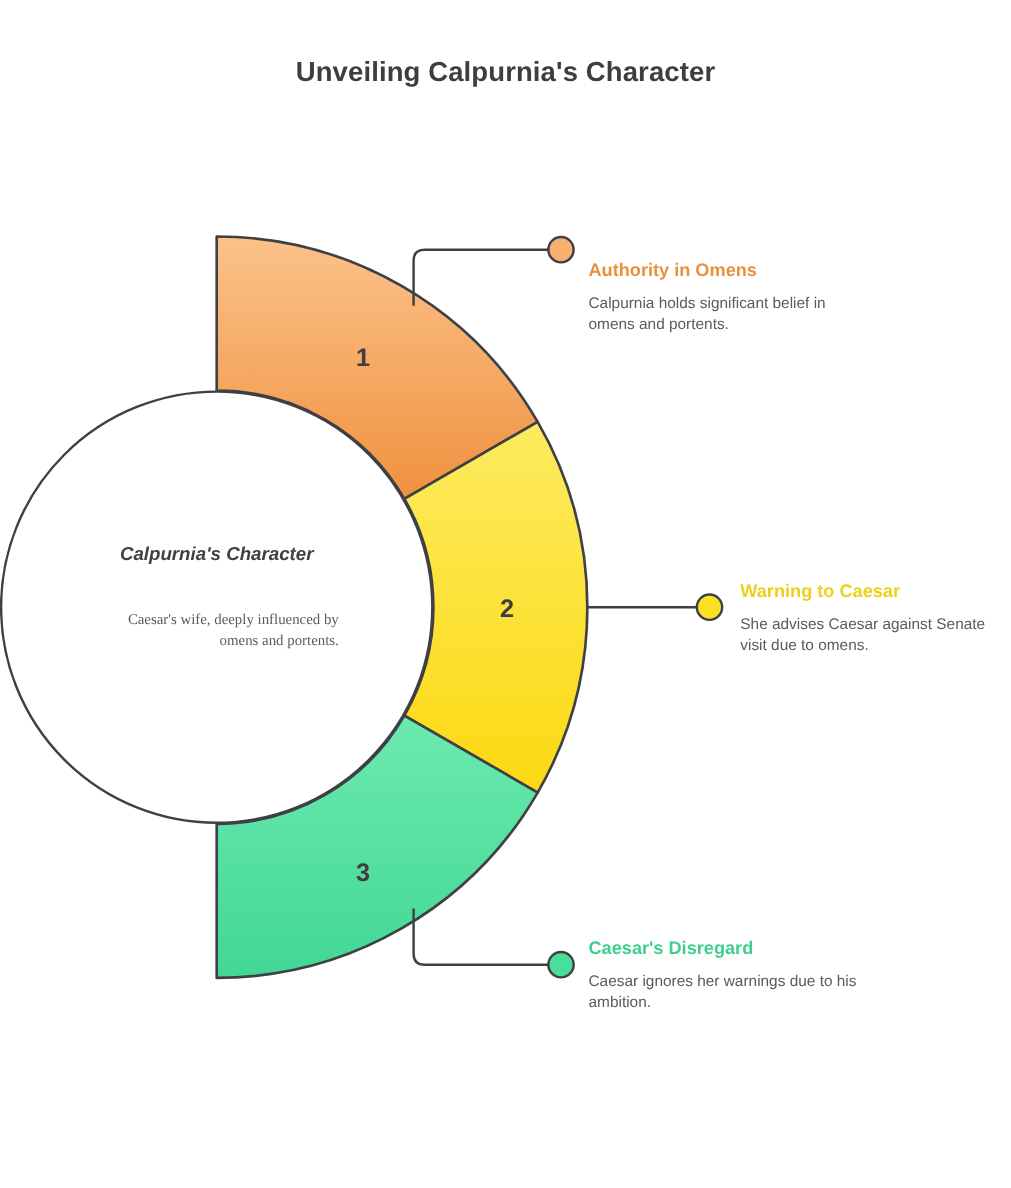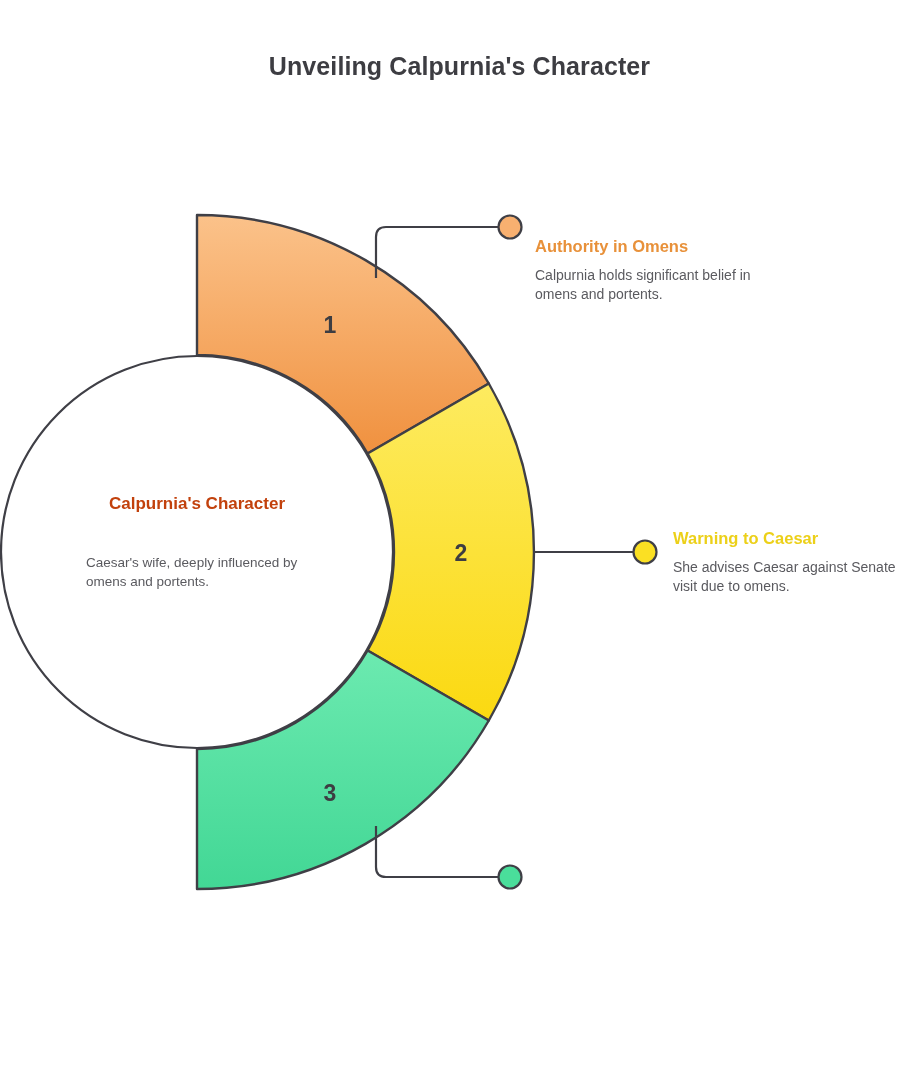--- a/index.html
+++ b/index.html
@@ -52,32 +52,34 @@
   }
 
   .hub-title {
     position: absolute;
     left: 97px;
     top: 492px;
     width: 200px;
     text-align: center;
     font-size: 17px;
     font-weight: bold;
-    color: #c2410c;
+    color: #404040;
     line-height: 1.45;
+    font-style: italic;
   }
   .hub-desc {
     position: absolute;
     left: 86px;
     top: 554px;
     width: 222px;
-    text-align: left;
+    text-align: right;
     font-size: 13.5px;
     color: #5a5a5f;
     line-height: 1.38;
+    font-family: Liberation Serif, serif;
   }
 
   .callout {
     position: absolute;
   }
   .callout-heading {
     font-size: 16.5px;
     font-weight: bold;
     line-height: 1.2;
     white-space: nowrap;
@@ -156,14 +158,18 @@
   <div class="callout" id="callout-1">
     <div class="callout-heading" style="color: rgb(232, 145, 58); margin-top: 38px;">Authority in Omens</div>
     <div class="callout-desc">Calpurnia holds significant belief in omens and portents.</div>
   </div>
 
   <div class="callout" id="callout-2">
     <div class="callout-heading" style="color: rgb(236, 208, 25);">Warning to Caesar</div>
     <div class="callout-desc">She advises Caesar against Senate visit due to omens.</div>
   </div>
 
+  <div class="callout" id="callout-3">
+    <div class="callout-heading" style="color: rgb(62, 207, 142);">Caesar's Disregard</div>
+    <div class="callout-desc">Caesar ignores her warnings due to his ambition.</div>
+  </div>
 
 </div>
 
 </body></html>

